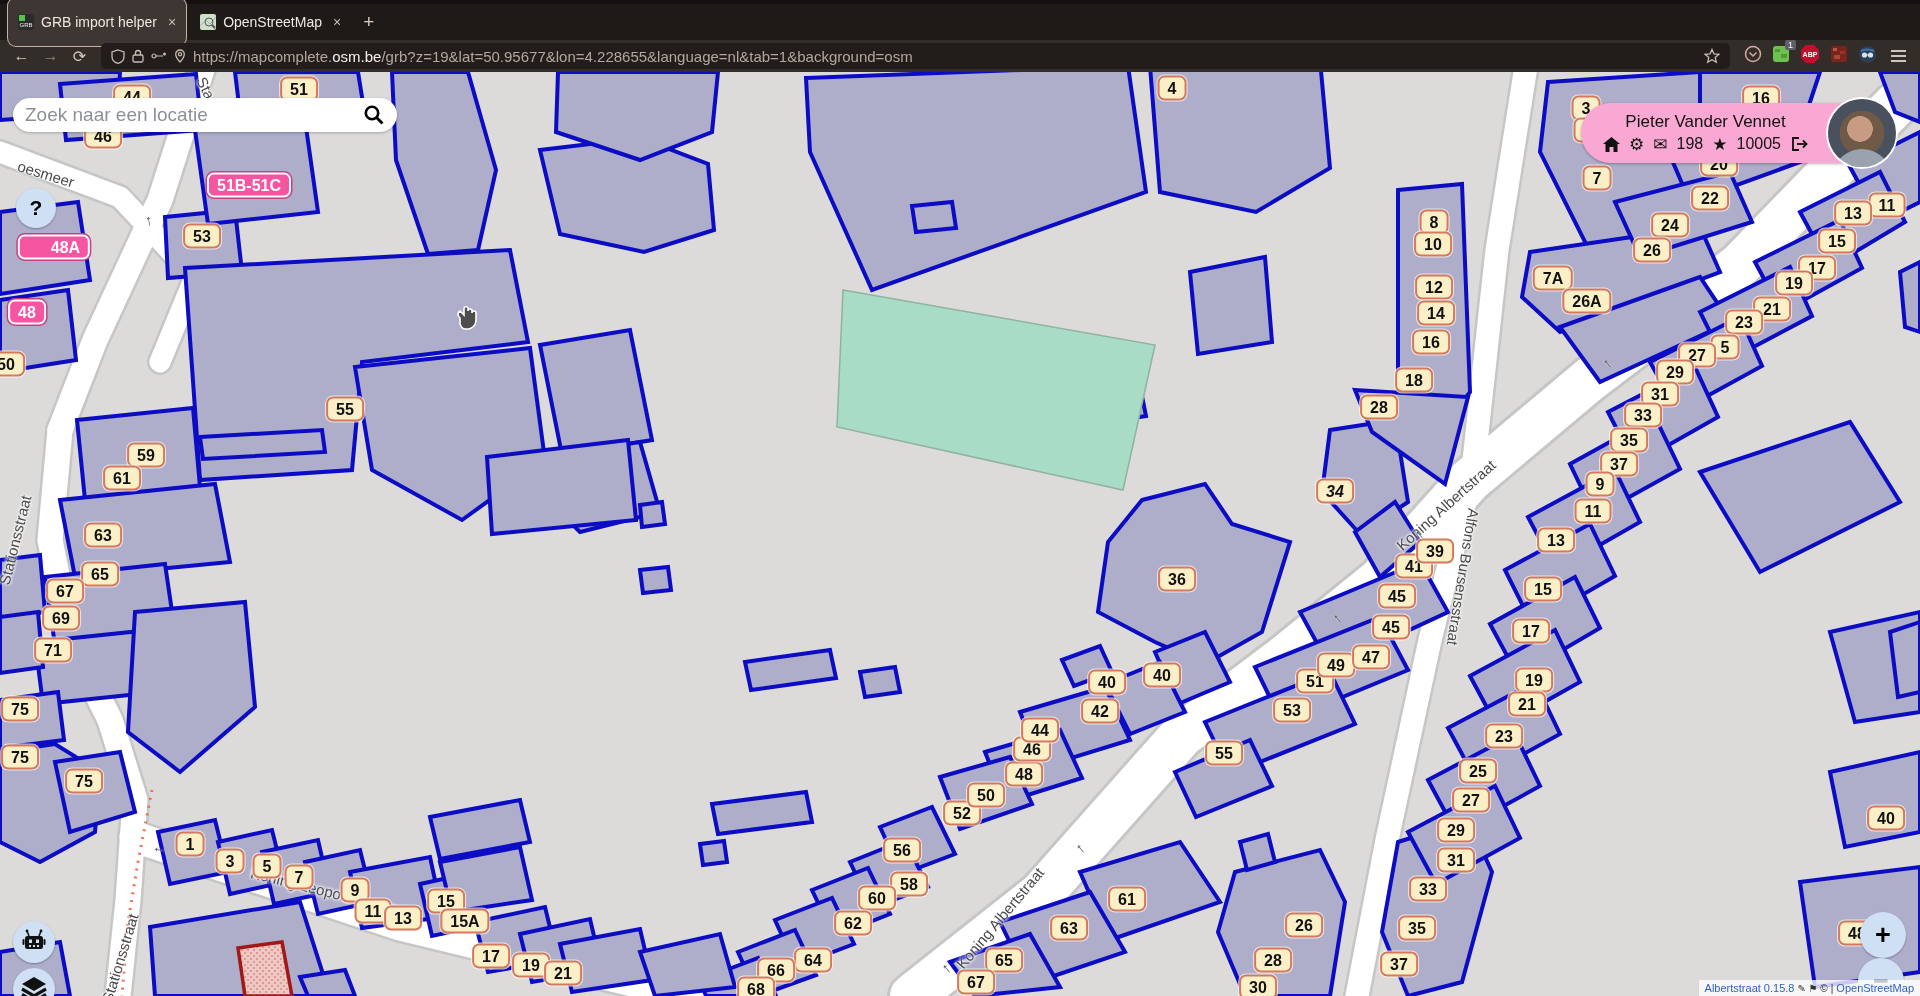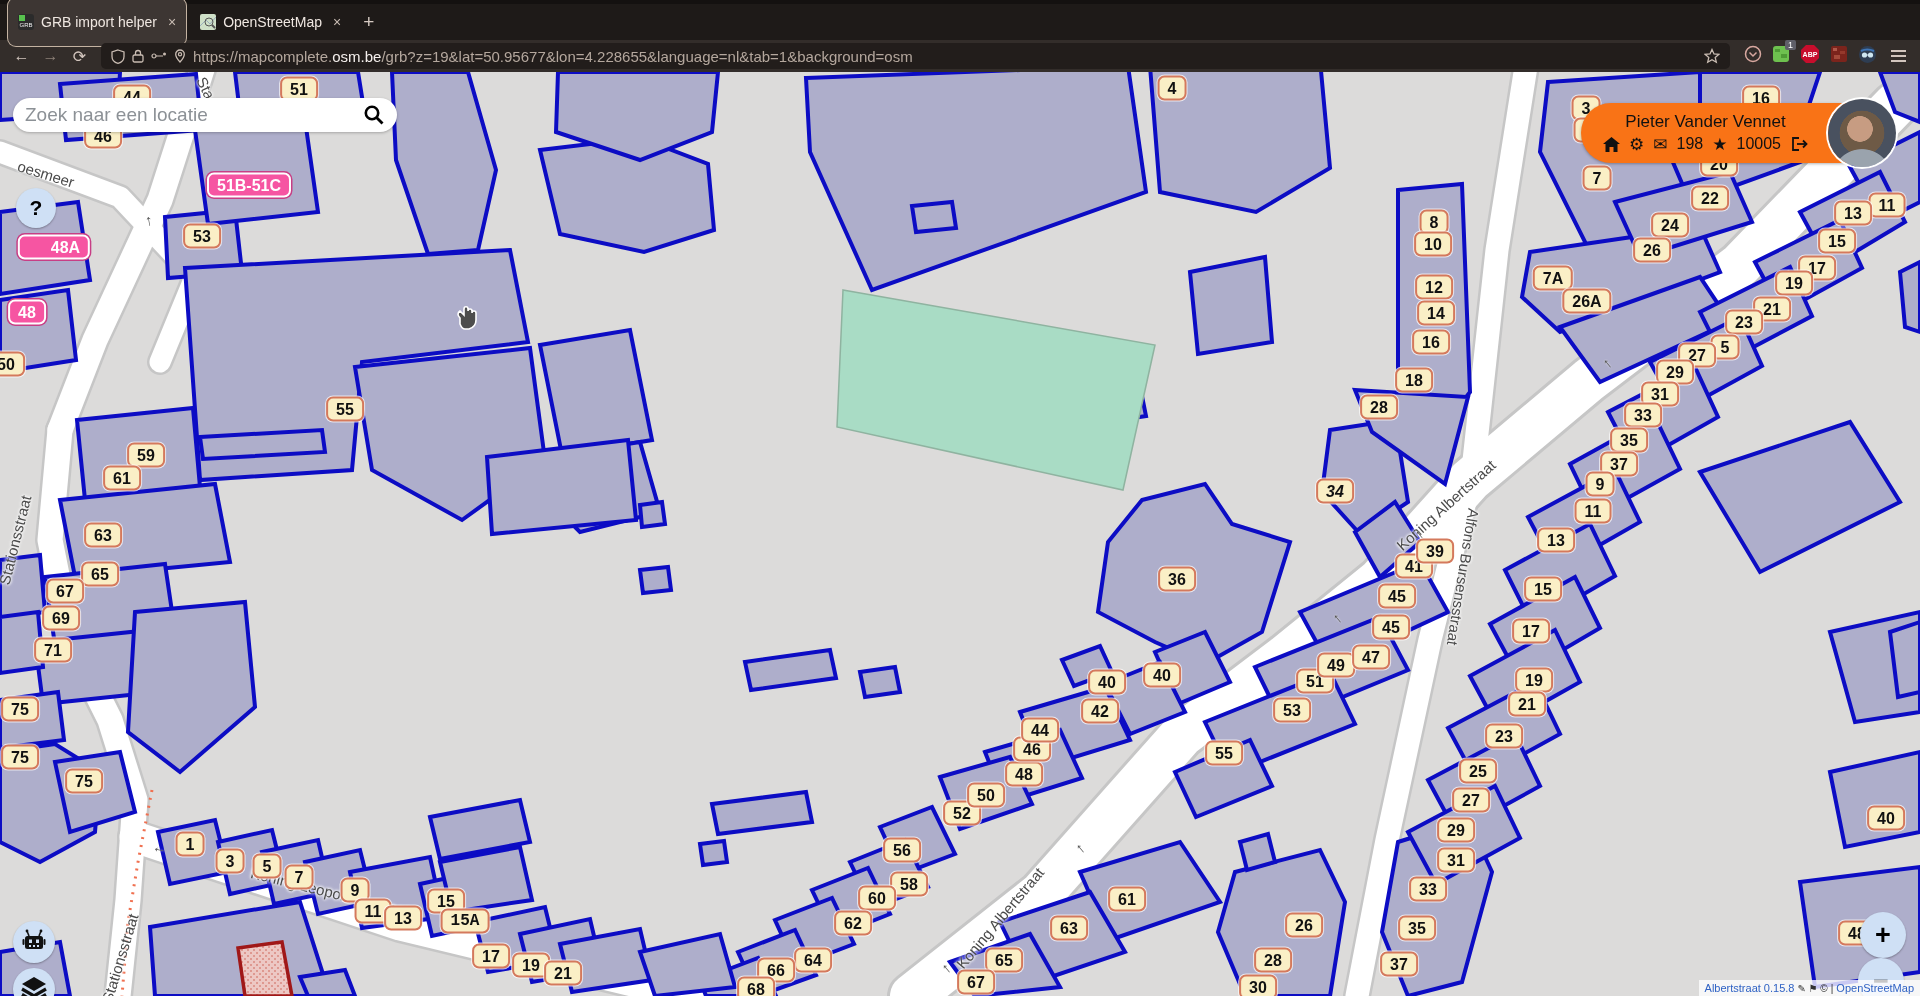--- a/index.html
+++ b/index.html
@@ -43,21 +43,21 @@
   .sl{position:absolute;color:#4a4a4a;font-size:15px;white-space:nowrap;z-index:2;
       text-shadow:0 0 3px #fff,0 0 3px #fff,0 0 4px #fff}
   .arrow{position:absolute;color:#555;font-size:15px;z-index:2;text-shadow:0 0 2px #fff}
 
   
   .searchbar{position:absolute;left:13px;top:26px;width:384px;height:34px;background:#ffffff;border-radius:17px;
       display:flex;align-items:center;padding:0 12px;z-index:5;box-shadow:0 1px 3px rgba(0,0,0,.25)}
   .searchbar .ph{color:#8c9196;font-size:19px;flex:1}
   .helpbtn{position:absolute;left:16px;top:116px;width:40px;height:40px;border-radius:50%;background:var(--accent_blue);
       color:#000;font-weight:bold;font-size:21px;display:flex;align-items:center;justify-content:center;z-index:5;box-shadow:0 1px 2px rgba(0,0,0,.3)}
-  .userpanel{position:absolute;right:28px;top:31px;height:60px;background:#f97316;border-radius:30px;z-index:5;
+  .userpanel{position:absolute;right:28px;top:31px;height:60px;background:#f9a8d4;border-radius:30px;z-index:5;
       display:flex;flex-direction:column;justify-content:center;padding:0 84px 0 22px;box-shadow:0 1px 3px rgba(0,0,0,.3)}
   .userpanel .uname{font-size:17px;color:#111;text-align:center;margin-bottom:2px}
   .userpanel .urow{display:flex;align-items:center;gap:9px;font-size:16px;color:#111}
   .avatar{position:absolute;right:-4px;top:-4px;width:68px;height:68px;border-radius:50%;
       background:radial-gradient(circle at 50% 118%, #9aa3ad 0 34%, transparent 35%),
                  radial-gradient(circle at 47% 44%, #c79c82 0 24%, transparent 25%),
                  radial-gradient(circle at 50% 50%, #6e5a46 0 46%, #49515f 47% 100%);
       box-shadow:0 0 0 2px #fff}
   .circle-btn{position:absolute;background:var(--accent_blue);border-radius:50%;display:flex;align-items:center;
       justify-content:center;z-index:5;box-shadow:0 1px 2px rgba(0,0,0,.3)}
@@ -339,21 +339,21 @@
       <div class="hl" style="left: 20px; top: 685px; transform: translate(-50%, -50%);">75</div>
       <div class="hl" style="left: 84px; top: 709px; transform: translate(-50%, -50%);">75</div>
       <div class="hl" style="left: 190px; top: 772px; transform: translate(-50%, -50%);">1</div>
       <div class="hl" style="left: 230px; top: 789px; transform: translate(-50%, -50%);">3</div>
       <div class="hl" style="left: 267px; top: 794px; transform: translate(-50%, -50%);">5</div>
       <div class="hl" style="left: 299px; top: 805px; transform: translate(-50%, -50%);">7</div>
       <div class="hl" style="left: 355px; top: 818px; transform: translate(-50%, -50%);">9</div>
       <div class="hl" style="left: 373px; top: 839px; transform: translate(-50%, -50%);">11</div>
       <div class="hl" style="left: 403px; top: 846px; transform: translate(-50%, -50%);">13</div>
       <div class="hl" style="left: 446px; top: 829px; transform: translate(-50%, -50%);">15</div>
-      <div class="hl" style="left: 465px; top: 849px; transform: translate(-50%, -50%); font-family: Liberation Mono, monospace;">15A</div>
+      <div class="hl" style="left: 465px; top: 849px; transform: translate(-50%, -50%);">15A</div>
       <div class="hl" style="left: 491px; top: 884px; transform: translate(-50%, -50%);">17</div>
       <div class="hl" style="left: 531px; top: 893px; transform: translate(-50%, -50%);">19</div>
       <div class="hl" style="left: 563px; top: 901px; transform: translate(-50%, -50%);">21</div>
       <div class="hl" style="left: 1172px; top: 16px; transform: translate(-50%, -50%);">4</div>
       <div class="hl" style="left: 902px; top: 778px; transform: translate(-50%, -50%);">56</div>
       <div class="hl" style="left: 909px; top: 812px; transform: translate(-50%, -50%);">58</div>
       <div class="hl" style="left: 877px; top: 826px; transform: translate(-50%, -50%);">60</div>
       <div class="hl" style="left: 853px; top: 851px; transform: translate(-50%, -50%);">62</div>
       <div class="hl" style="left: 813px; top: 888px; transform: translate(-50%, -50%);">64</div>
       <div class="hl" style="left: 776px; top: 898px; transform: translate(-50%, -50%);">66</div>

